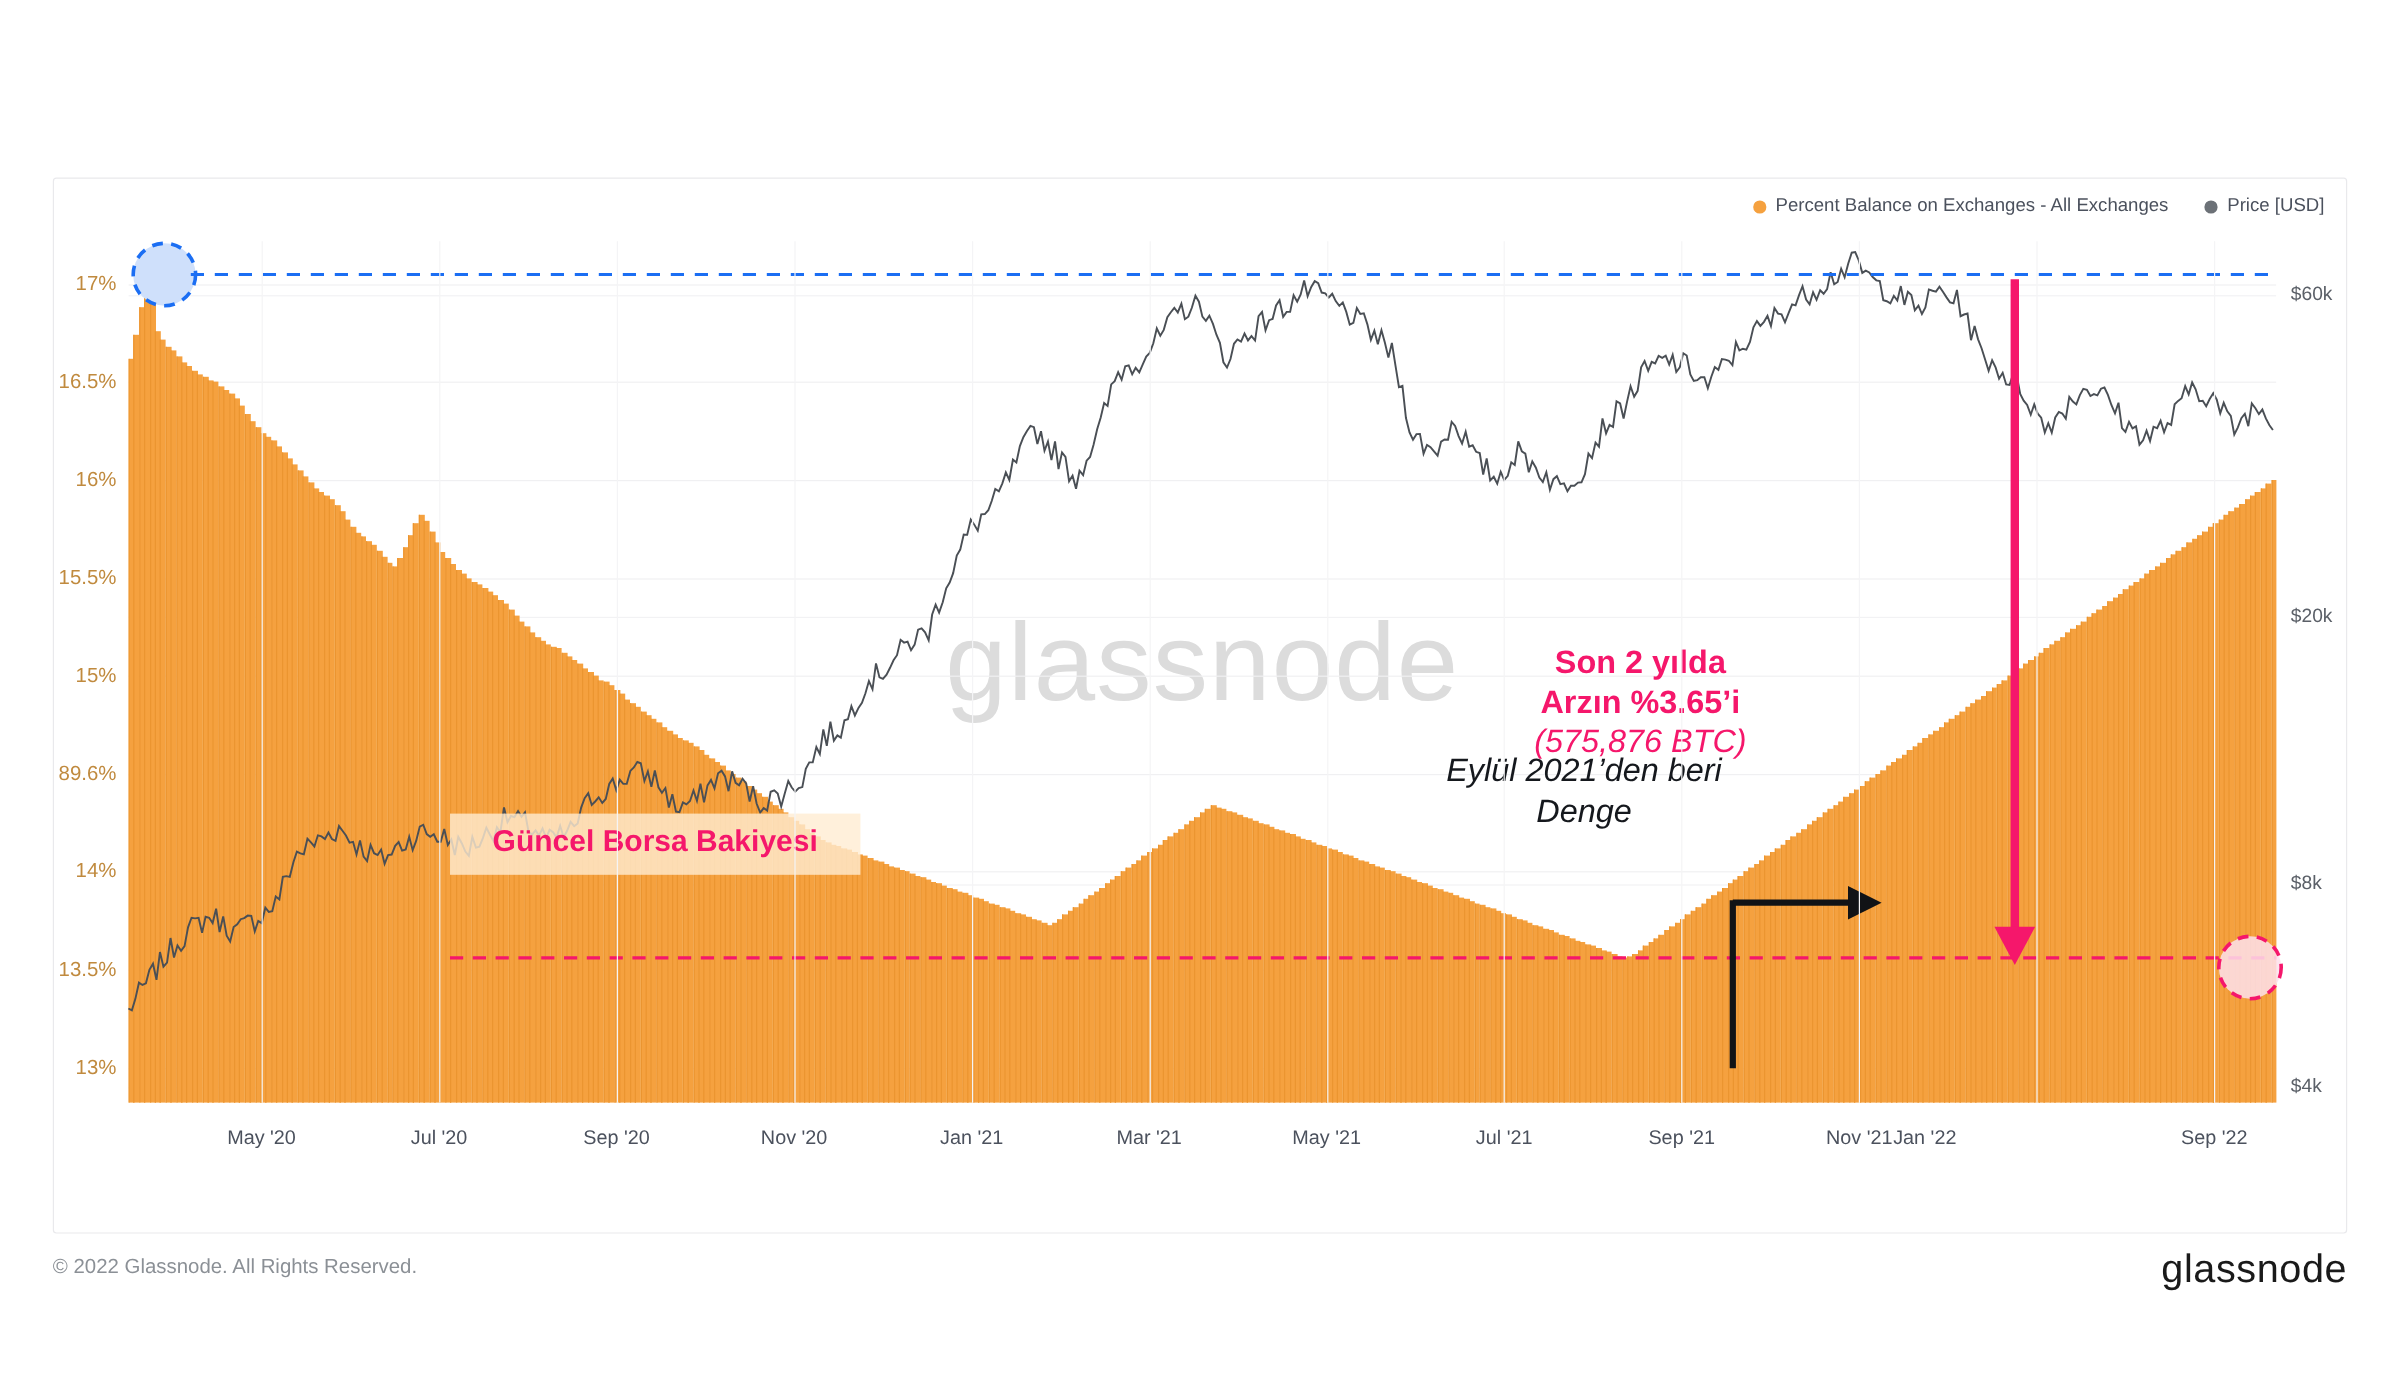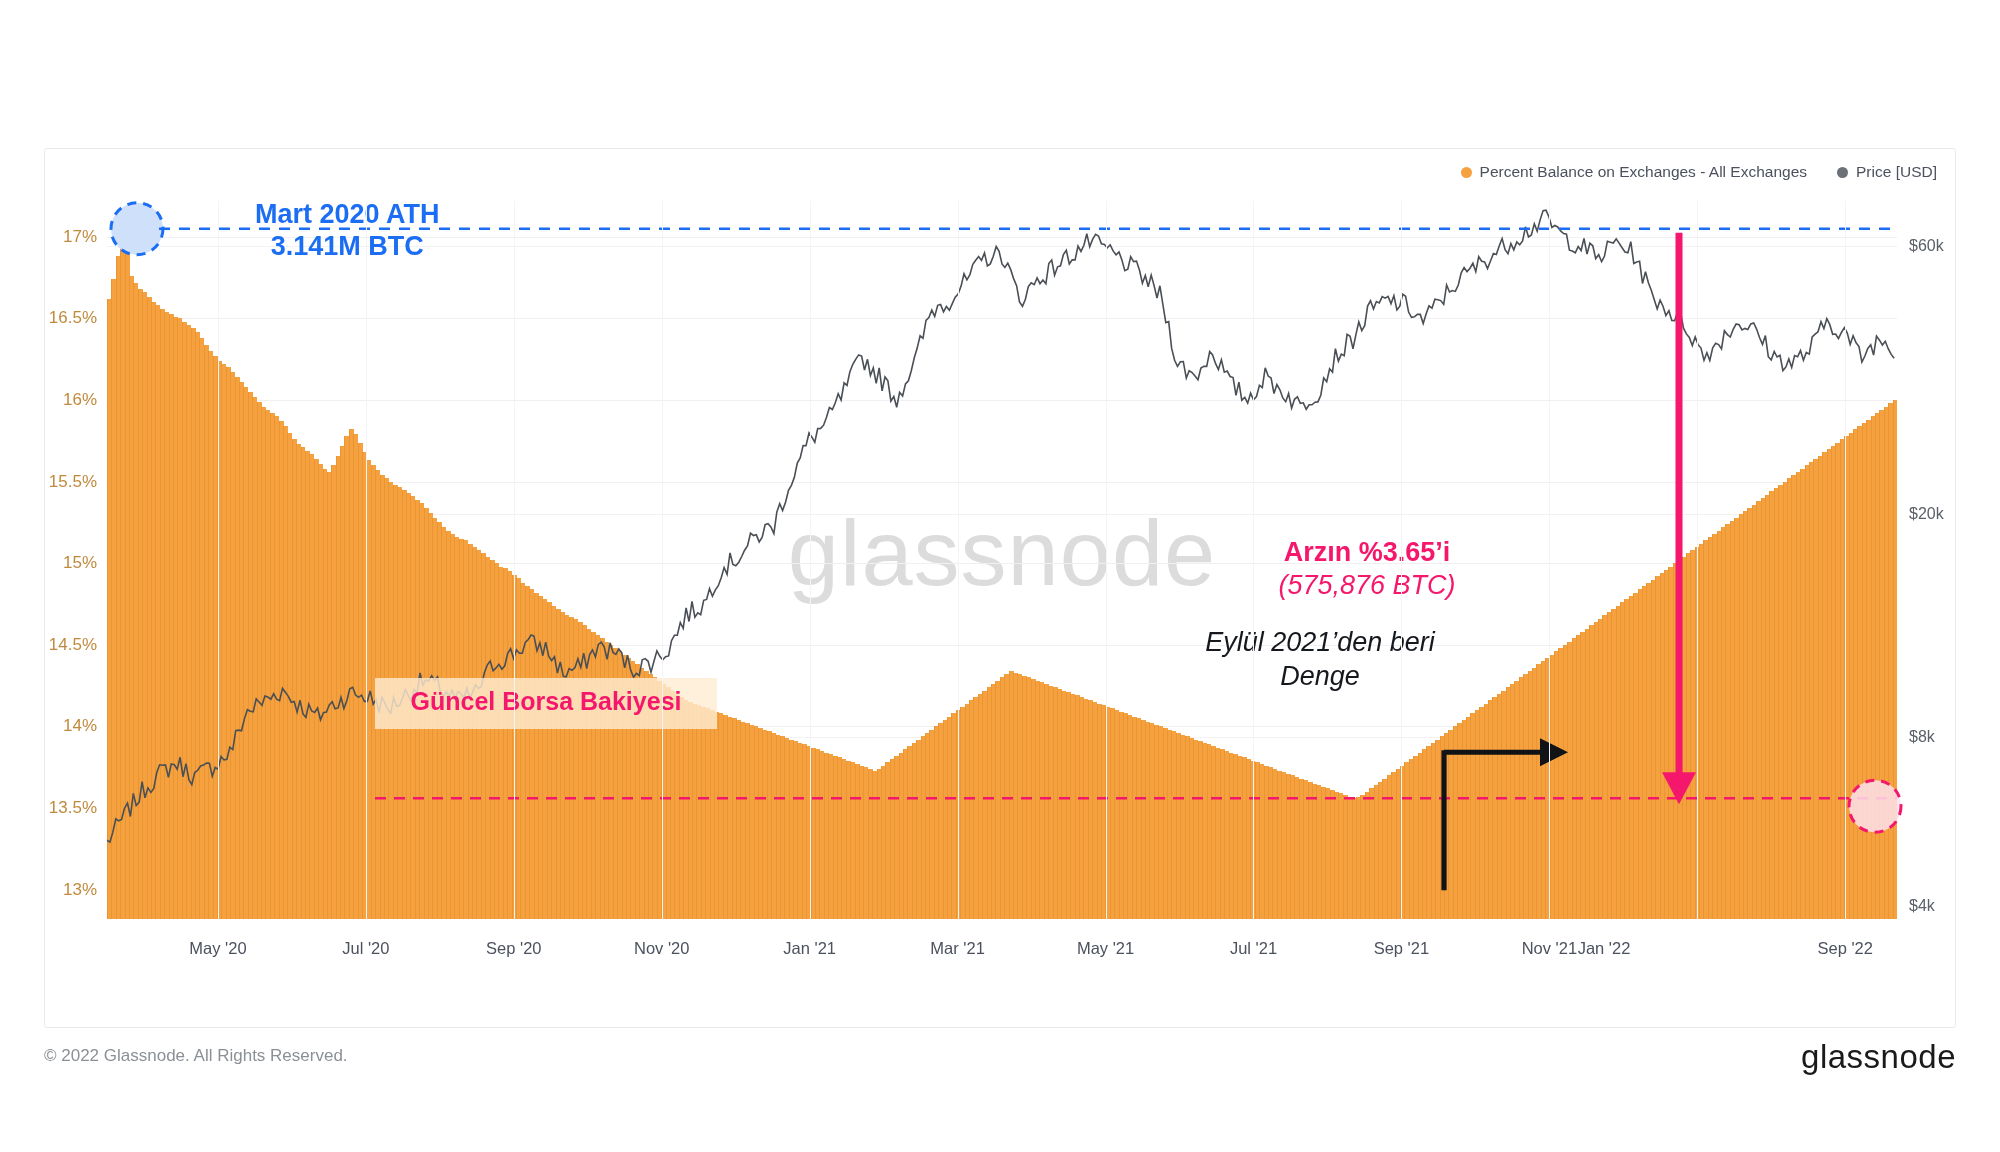--- a/index.html
+++ b/index.html
@@ -549,44 +549,41 @@
           <line x1="52" y1="27.740909090908797" x2="1790" y2="27.740909090908797" stroke="#1b6ef3" stroke-width="2.6" stroke-dasharray="11 9" vector-effect="non-scaling-stroke"></line>
           <line x1="268" y1="597.2454545454544" x2="1790" y2="597.2454545454544" stroke="#f5176b" stroke-width="2.6" stroke-dasharray="11 8" vector-effect="non-scaling-stroke"></line>
           <circle cx="1768" cy="605.2454545454544" r="26" fill="#fde0ec" fill-opacity="0.85" stroke="#f5176b" stroke-width="3" stroke-dasharray="9 7"></circle>
           <line x1="1572" y1="31.740909090908797" x2="1572" y2="573.2454545454544" stroke="#f5176b" stroke-width="7" vector-effect="non-scaling-stroke"></line>
           <path d="M 1555,571.2454545454544 L 1589,571.2454545454544 L 1572,603.2454545454544 Z" fill="#f5176b"></path>
           <line x1="1337" y1="549.2454545454544" x2="1337" y2="689.2454545454544" stroke="#111316" stroke-width="5.2" vector-effect="non-scaling-stroke"></line>
           <line x1="1337" y1="551.2454545454544" x2="1437" y2="551.2454545454544" stroke="#111316" stroke-width="5.2" vector-effect="non-scaling-stroke"></line>
           <path d="M 1433,537.2454545454544 L 1461,551.2454545454544 L 1433,565.2454545454544 Z" fill="#111316"></path>
         </svg>
 
-      <div class="ann-ath">
-        <div>Mart 2020 ATH</div>
-        <div>3.141M BTC</div>
-      </div>
 
       <div class="ann-pink">
+        <div>Son 2 yılda</div>
         <div>Arzın %3.65’i</div>
         <div class="sub">(575,876 BTC)</div>
       </div>
 
       <div class="ann-balance">
         <div>Güncel Borsa Bakiyesi</div>
       </div>
 
       <div class="ann-denge">
         <div>Eylül 2021’den beri</div>
         <div>Denge</div>
       </div>
     <div class="ylabel" style="top: 35.9px;">17%</div>
         <div class="ylabel" style="top: 117.491px;">16.5%</div>
         <div class="ylabel" style="top: 199.082px;">16%</div>
         <div class="ylabel" style="top: 280.673px;">15.5%</div>
         <div class="ylabel" style="top: 362.264px;">15%</div>
-        <div class="ylabel" style="top: 443.855px;">14.5%</div>
+        <div class="ylabel" style="top: 443.855px;">89.6%</div>
         <div class="ylabel" style="top: 525.445px;">14%</div>
         <div class="ylabel" style="top: 607.036px;">13.5%</div>
         <div class="ylabel" style="top: 688.627px;">13%</div>
         <div class="yrlabel" style="top: 44.5009px;">$60k</div>
         <div class="yrlabel" style="top: 312.65px;">$20k</div>
         <div class="yrlabel" style="top: 536.297px;">$8k</div>
         <div class="yrlabel" style="top: 705.48px;">$4k</div>
         <div class="vgrid" style="left: 110.95px;"></div>
         <div class="xlabel" style="left: 110.95px;">May '20</div>
         <div class="vgrid" style="left: 258.884px;"></div>

